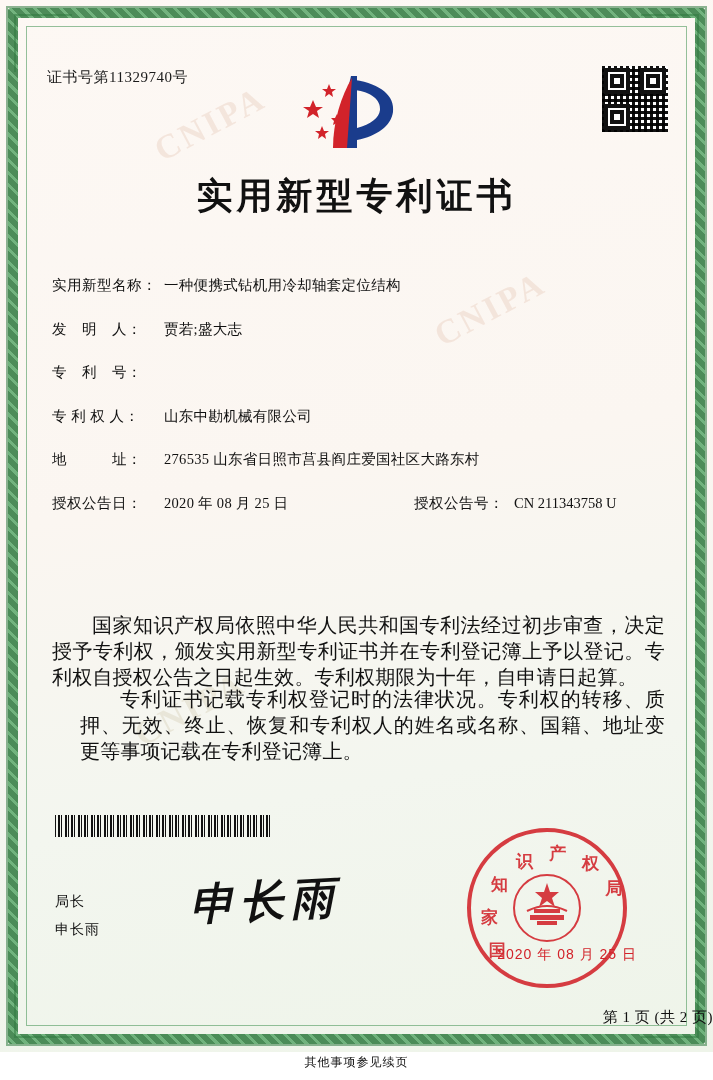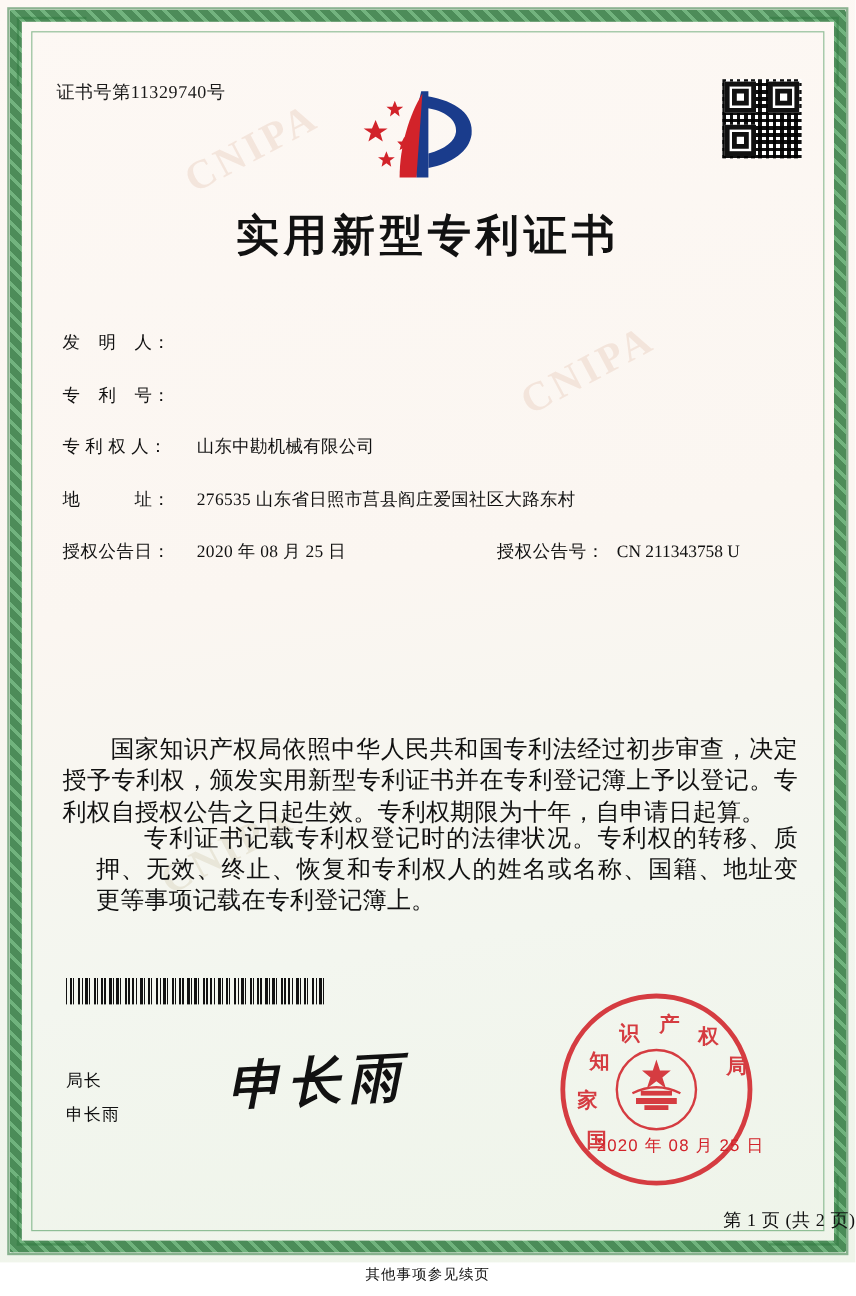--- a/index.html
+++ b/index.html
@@ -312,23 +312,28 @@
           <polygon points="33,56 35,61 40,61 36,64 37,69 33,66 29,69 30,64 26,61 31,61"></polygon>
           <polygon points="48,44 50,48 54,48 51,51 52,55 48,53 44,55 45,51 42,48 46,48"></polygon>
         </g>
       </svg>
     </div>
 
     <div class="title">实用新型专利证书</div>
 
     <div class="fields">
 
+      <div class="row">
+        <div class="lbl">实用新型名称：</div>
+        <div class="val">一种便携式钻机用冷却轴套定位结构</div>
+      </div>
 
       <div class="row">
         <div class="lbl">发　明　人：</div>
+        <div class="val">贾若;盛大志</div>
       </div>
 
       <div class="row">
         <div class="lbl">专　利　号：</div>
       </div>
 
 
       <div class="row">
         <div class="lbl">专 利 权 人：</div>
         <div class="val">山东中勘机械有限公司</div>

